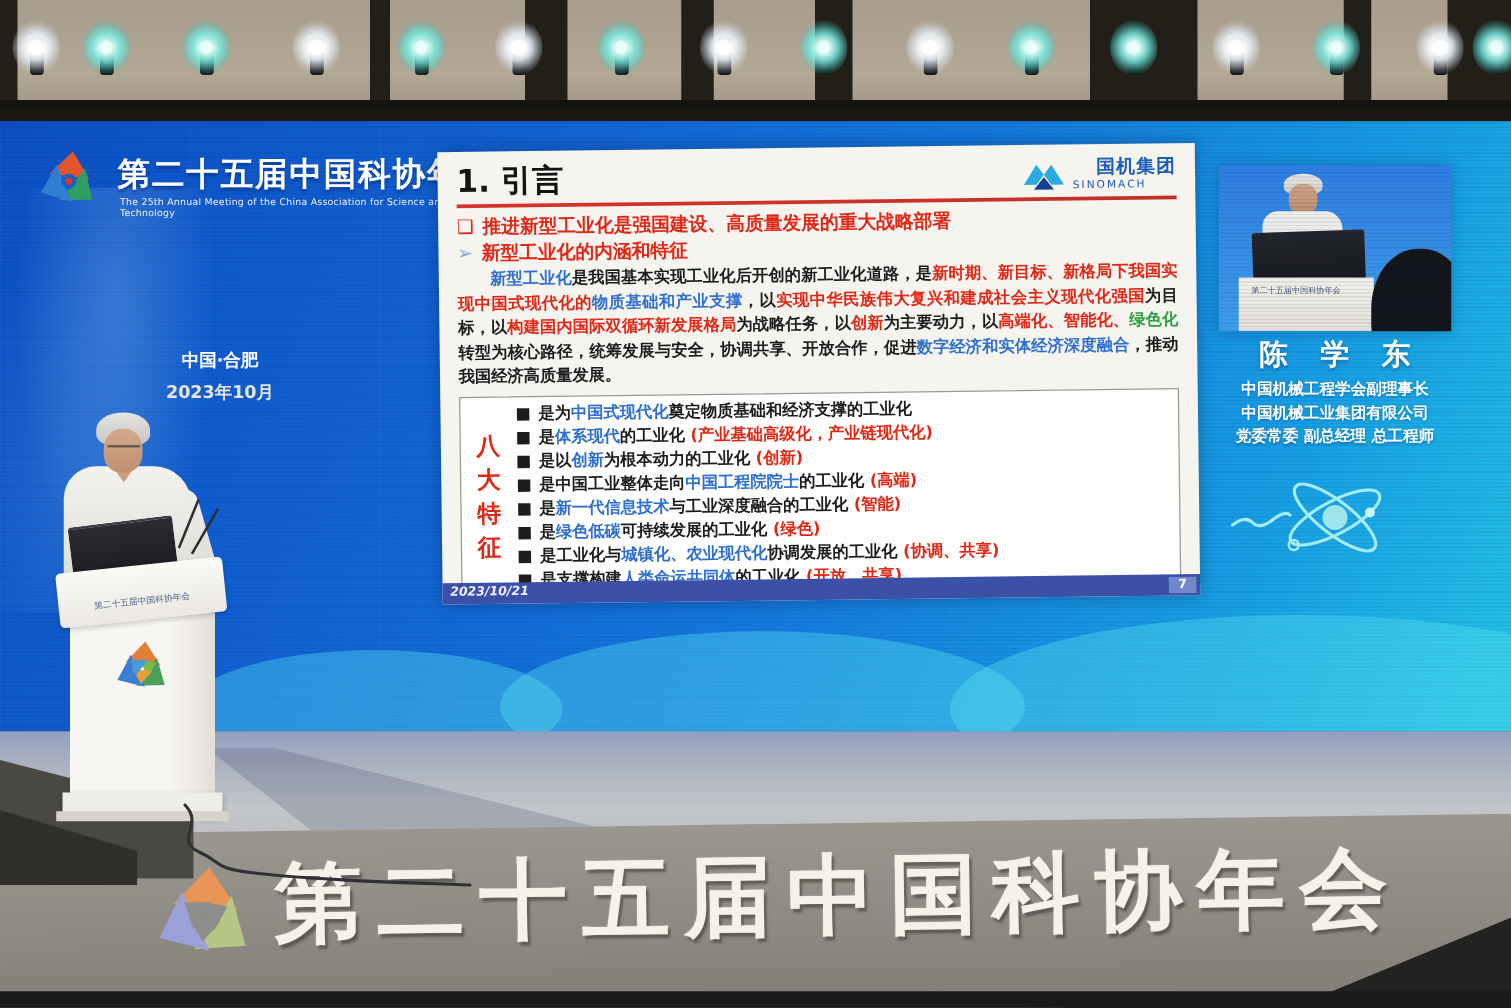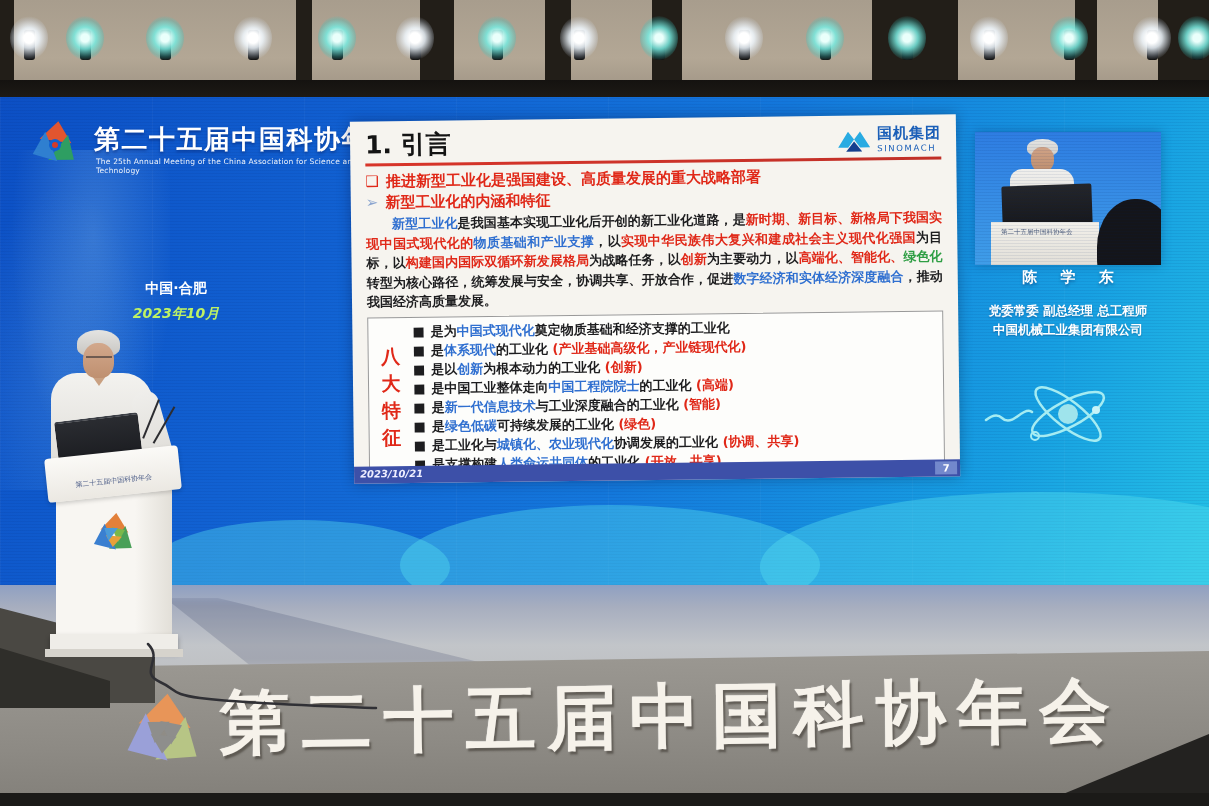--- a/index.html
+++ b/index.html
@@ -26,29 +26,29 @@
   .tree-watermark{position:absolute;left:0;top:150px;width:170px;height:340px;
     background:radial-gradient(ellipse at 55% 25%,rgba(205,245,255,.20),transparent 62%),
                radial-gradient(ellipse at 35% 70%,rgba(205,245,255,.12),transparent 60%);}
 
   
   .conf-logo{position:absolute;left:26px;top:116px;}
   .conf-title{position:absolute;left:94px;top:122px;font-size:26px;font-weight:bold;color:#fff;letter-spacing:1.5px;text-shadow:0 2px 3px rgba(0,10,60,.35);}
   .conf-sub{position:absolute;left:96px;top:157px;width:265px;font-size:7.5px;color:rgba(255,255,255,.93);letter-spacing:.2px;}
   .forum-title{position:absolute;left:4px;top:218px;width:348px;text-align:center;font-size:20px;font-weight:bold;color:#fff;text-shadow:0 2px 3px rgba(0,10,60,.35);}
   .loc-line{position:absolute;left:0;top:280px;width:352px;text-align:center;font-size:14px;font-weight:bold;color:#fff;}
-  .date-line{position:absolute;left:0;top:305px;width:352px;text-align:center;font-size:14px;font-weight:bold;color:#bef264;font-style:italic;}
+  .date-line{position:absolute;left:0;top:305px;width:352px;text-align:center;font-size:14px;font-weight:bold;color:#e5e5e5;}
 
   
   .slide{position:absolute;left:352px;top:118px;width:606px;height:362px;background:#f6f4ef;
     transform:rotate(-0.7deg);box-shadow:0 0 14px rgba(0,0,30,.3);padding:7px 15px 20px 15px;}
   .slide-header{display:flex;justify-content:space-between;align-items:flex-start;}
   .slide-title{font-size:25px;font-weight:bold;color:#141414;}
   .sino{display:flex;align-items:center;gap:5px;margin-top:2px;}
-  .sino-text .cn{font-size:15px;font-weight:bold;color:#1b5fb8;letter-spacing:1px;}
+  .sino-text .cn{font-size:15px;font-weight:bold;color:#1b5fb8;letter-spacing:1px;margin-left:19px;}
   .sino-text .en{font-size:8.5px;font-weight:normal;color:#1b5fb8;letter-spacing:1.6px;}
   .red-rule{height:3px;background:linear-gradient(90deg,#d8352a,#c03028);margin:2px 0 6px 0;}
   .bullet-line{font-size:15px;font-weight:bold;color:#e02818;margin:2px 0;}
   .bullet-line .glyph{margin-right:7px;}
   .bullet-line .arrow{color:#8aa4cf;}
   .para{font-size:13px;font-weight:600;line-height:1.5;color:#1d1d1f;text-indent:2em;text-align:justify;margin-top:1px;}
   .seg-k{color:#1d1d1f}.seg-r{color:#e02818}.seg-b{color:#2f6fd0}.seg-g{color:#2f9e44}
   .char-box{margin-top:5px;border:1.5px solid #999;background:#fdfdfb;display:flex;padding:4px 4px 4px 0;}
   .char-label{width:44px;display:flex;flex-direction:column;align-items:center;justify-content:center;gap:1px;
     font-size:19px;font-weight:bold;color:#e02818;}
@@ -63,21 +63,21 @@
   .video{position:absolute;left:975px;top:132px;width:186px;height:133px;overflow:hidden;
     background:linear-gradient(180deg,#2e7de2,#3f9de8);box-shadow:0 0 10px rgba(0,10,60,.25);}
   .video::after{content:"";position:absolute;inset:0;background:repeating-linear-gradient(0deg,rgba(0,30,90,.08) 0 1px,transparent 1px 3px);}
   .v-hair{position:absolute;left:52px;top:7px;width:31px;height:17px;background:linear-gradient(180deg,#e6e6e4,#cfcdc9);border-radius:50% 50% 35% 35%;}
   .v-face{position:absolute;left:56px;top:15px;width:23px;height:25px;background:linear-gradient(180deg,#d0a387,#bd8e6e);border-radius:46%;}
   .v-shirt{position:absolute;left:35px;top:37px;width:64px;height:60px;background:linear-gradient(180deg,#f0efec,#dddcd7);border-radius:12px 14px 0 0;}
   .v-laptop{position:absolute;left:27px;top:53px;width:90px;height:40px;background:linear-gradient(180deg,#24262b,#17181c);transform:rotate(-2deg);border-radius:2px;}
   .v-podium{position:absolute;left:16px;top:90px;width:108px;height:43px;background:linear-gradient(180deg,#f2f0ea,#e2dfd8);}
   .v-plate{margin-top:6px;padding-left:10px;font-size:6.5px;color:#4a5a7a;white-space:nowrap;overflow:hidden;width:100px;}
   .v-sil{position:absolute;right:-14px;bottom:-34px;width:78px;height:100px;background:#14151a;border-radius:48% 48% 40% 40%;}
-  .speaker-name{position:absolute;left:958px;top:268px;width:220px;text-align:center;font-size:15px;font-weight:bold;color:#fff;letter-spacing:9px;text-indent:9px;text-shadow:0 2px 3px rgba(0,10,60,.35);}
+  .speaker-name{position:absolute;left:958px;top:268px;width:220px;text-align:center;font-size:23px;font-weight:bold;color:#fff;letter-spacing:9px;text-indent:9px;text-shadow:0 2px 3px rgba(0,10,60,.35);}
   .speaker-titles{position:absolute;left:948px;top:302px;width:240px;text-align:center;font-size:12.5px;font-weight:bold;line-height:1.5;color:#fff;text-shadow:0 1px 2px rgba(0,10,60,.3);}
   .atom{position:absolute;left:982px;top:378px;}
 
   
   .floor{position:absolute;left:0;top:585px;width:100%;height:110px;
     background:linear-gradient(180deg,#8fa0c2 0%,#a7aebf 20%,#c2c5c9 55%,#bcbdbf 100%);}
   .podium-shadow{position:absolute;left:165px;top:598px;width:330px;height:68px;background:rgba(35,45,85,.18);
     clip-path:polygon(0 0,16% 0,100% 100%,26% 100%);filter:blur(3px);}
   .apron{position:absolute;left:-12px;top:668px;width:1233px;height:150px;
     background:linear-gradient(180deg,#9a9791 0%,#8d8a84 55%,#807d77 100%);transform:rotate(-0.8deg);transform-origin:left center;}
@@ -260,22 +260,23 @@
     <div class="v-face"></div>
     <div class="v-shirt"></div>
     <div class="v-laptop"></div>
     <div class="v-podium">
       <div class="v-plate">第二十五届中国科协年会</div>
     </div>
     <div class="v-sil"></div>
   </div>
   <div class="speaker-name">陈 学 东</div>
   <div class="speaker-titles" id="speaker-titles">
+      <div>中国机械工程学会副理事长</div>
+      <div>中国机械工业集团有限公司</div>
       <div>党委常委 副总经理 总工程师</div>
-      <div>中国机械工业集团有限公司</div>
     </div>
   <svg class="atom" width="135" height="80" viewBox="0 0 135 80">
     <path d="M4 42 Q14 34 20 40 T36 38 T50 34" fill="none" stroke="#a5ecf2" stroke-width="2.5" stroke-linecap="round"></path>
     <g transform="translate(86,36)">
       <ellipse rx="40" ry="13" fill="none" stroke="#a5ecf2" stroke-width="2.5" transform="rotate(-28)"></ellipse>
       <ellipse rx="40" ry="13" fill="none" stroke="#a5ecf2" stroke-width="2.5" transform="rotate(38)"></ellipse>
       <circle r="10" fill="#9fe4ec"></circle>
       <circle cx="28" cy="-4" r="4" fill="#c8f4f8"></circle>
       <circle cx="-33" cy="22" r="4" fill="none" stroke="#a5ecf2" stroke-width="2"></circle>
     </g>

